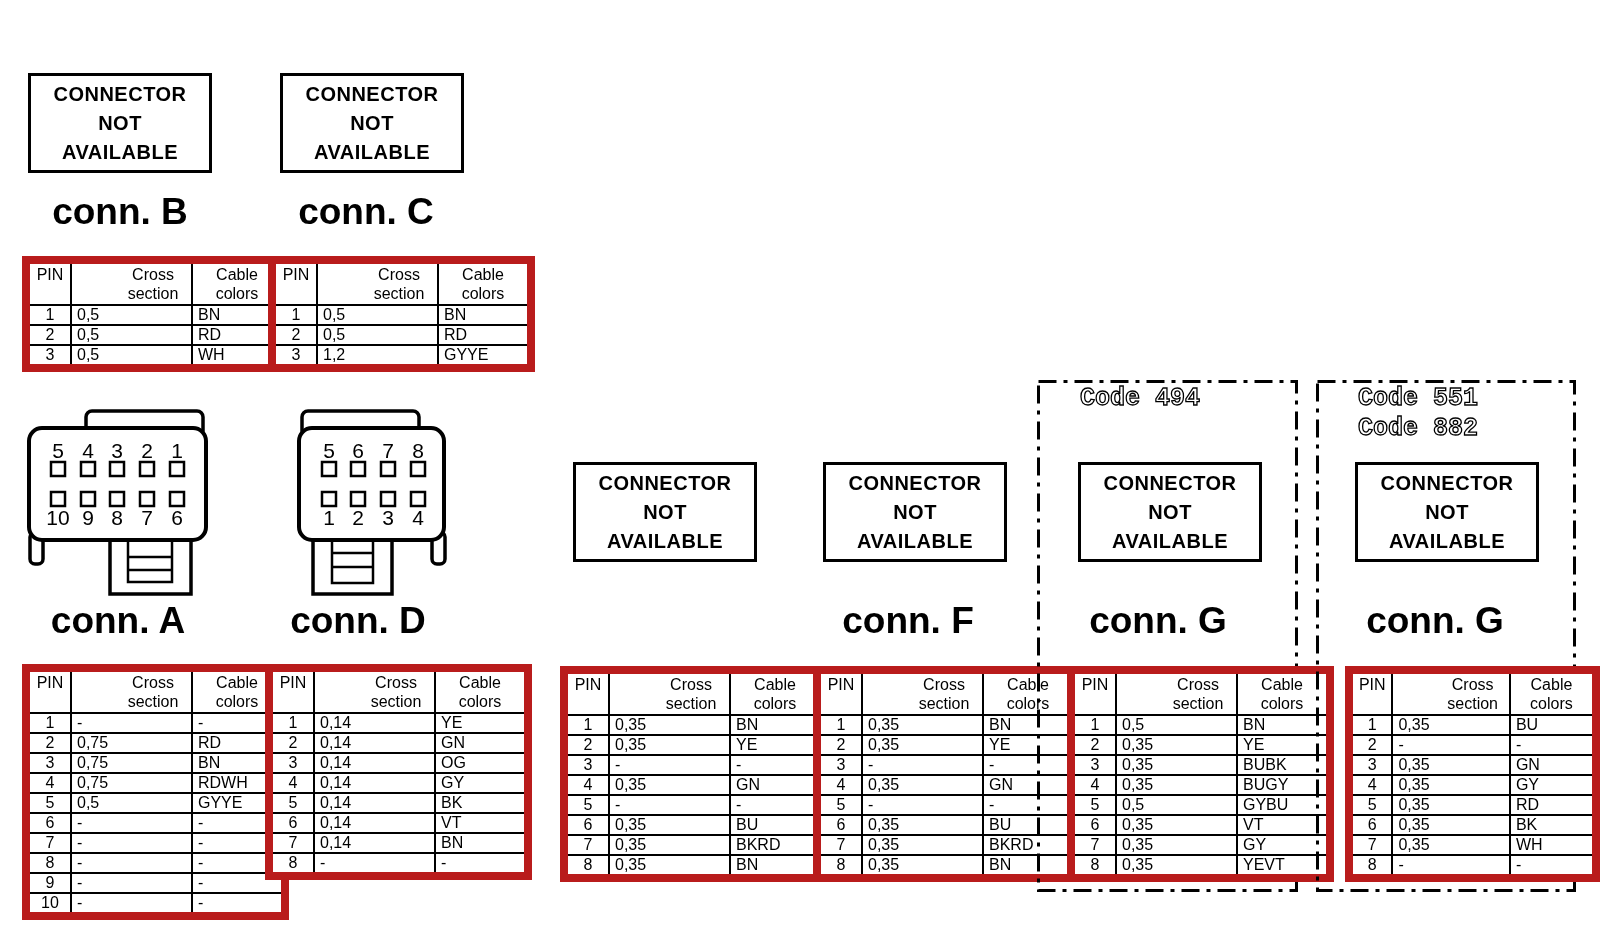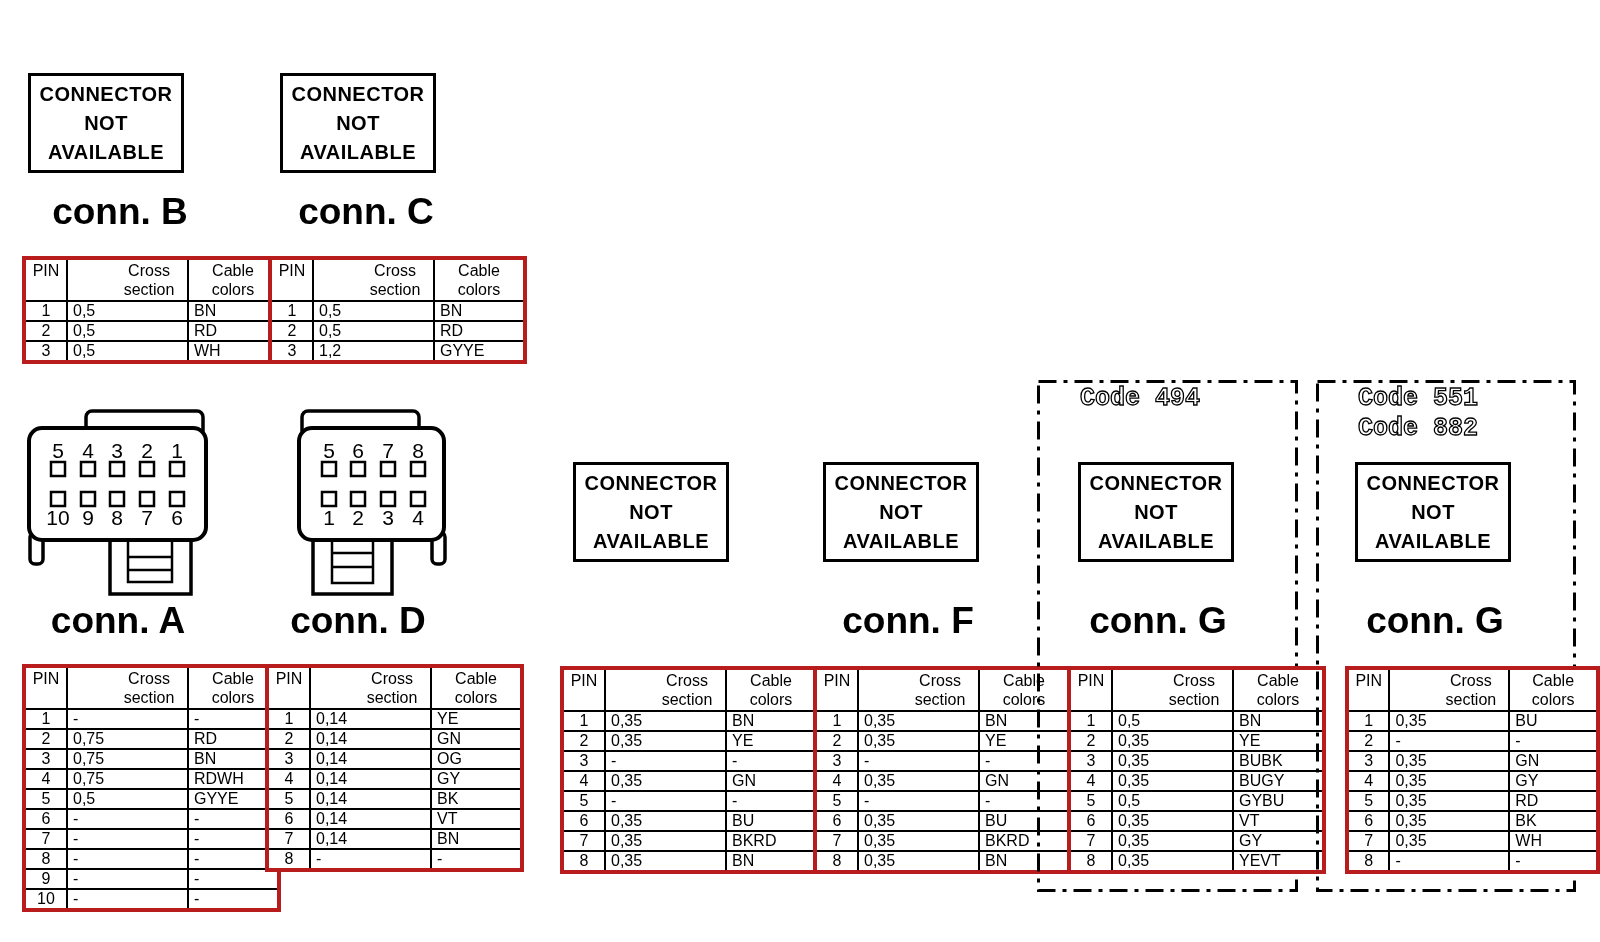--- a/index.html
+++ b/index.html
@@ -2,30 +2,30 @@
 <html><head>
 <meta charset="utf-8">
 <style>
   html,body { margin:0; padding:0; background:#fff; }
   .canvas { position:relative; width:1600px; height:942px; background:#ffffff;
             font-family:"Liberation Sans",sans-serif; color:#000; overflow:hidden; }
 
   .title { position:absolute; left:720px; top:12px; width:200px; text-align:center;
            font-size:36px; font-weight:bold; letter-spacing:1px; }
 
-  .cna { position:absolute; width:156px; height:100px; border:3px solid #000;
+  .cna { position:absolute; width:184px; height:100px; border:3px solid #000;
          box-sizing:border-box; display:flex; flex-direction:column; justify-content:center;
          align-items:center; font-weight:bold; font-size:20px; line-height:29px;
          letter-spacing:0.5px; text-align:center; background:#fff; }
 
   .conn-label { position:absolute; width:200px; text-align:center; font-size:37px;
                 font-weight:bold; white-space:nowrap; }
 
   table.pin-table { position:absolute; border-collapse:collapse; background:#fff;
-                    font-size:16px; table-layout:fixed; border:4px solid #b91c1c; }
+                    font-size:16px; table-layout:fixed; border:8px solid #b91c1c; }
   .pin-table th, .pin-table td { border:2px solid #000; height:18px; line-height:18px;
                     padding:0 2px 0 5px; overflow:hidden; white-space:nowrap; text-align:left; }
   .pin-table th { vertical-align:top; text-align:center; white-space:normal;
                   line-height:19px; padding:1px 2px; font-weight:normal; }
   .pin-table th.c-pin   { width:36px; }
   .pin-table th.c-cross { width:72px;padding-left:45px; }
   .pin-table th.c-cable { width:84px; }
   .pin-table td:first-child { text-align:center; padding:0; }
 
   .conn-svg { position:absolute; }

